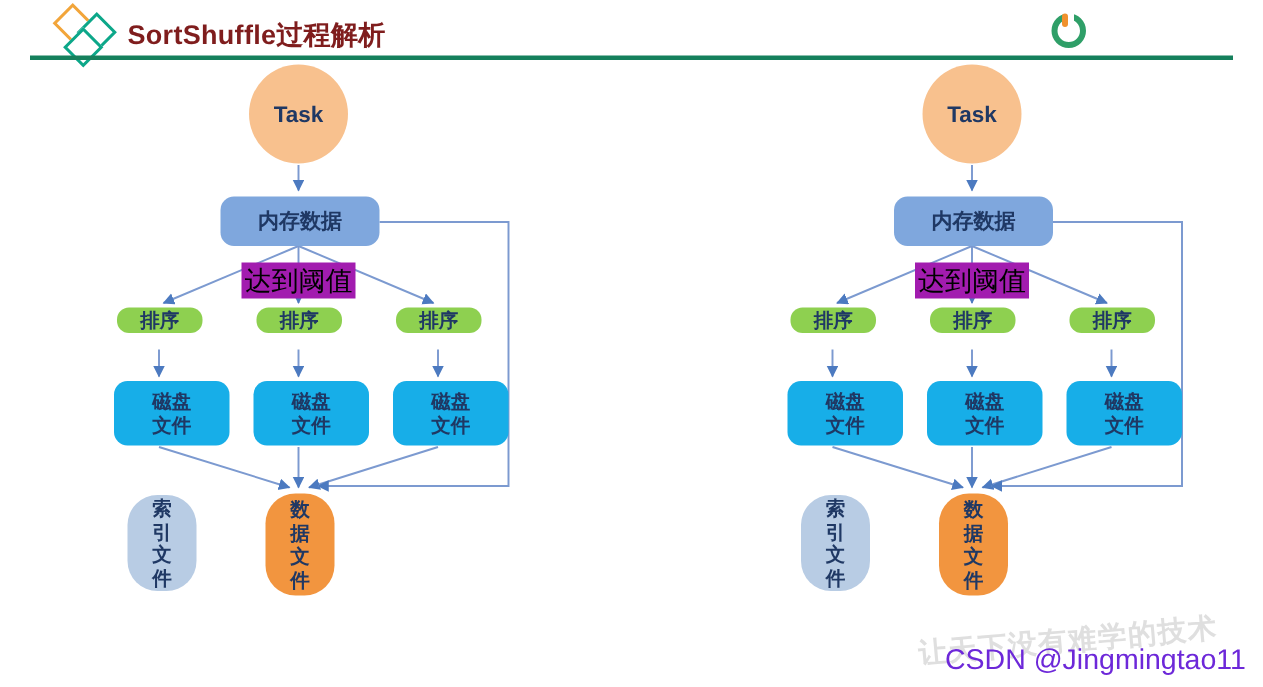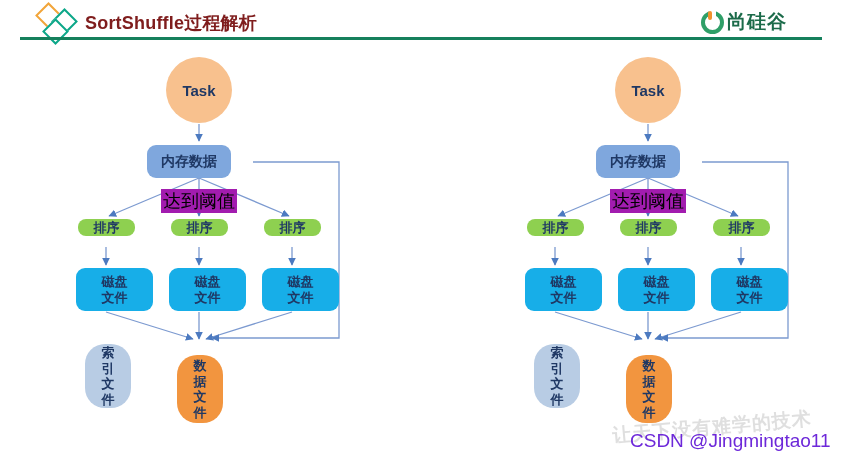--- a/index.html
+++ b/index.html
@@ -16,42 +16,42 @@
   .page-title { position:absolute; left:85px; top:11px; font-size:18px; font-weight:bold; color:#7f1d1d; letter-spacing:.2px; }
 
   .brand { position:absolute; left:701px; top:9px; display:flex; align-items:center; }
   .u-icon { position:relative; width:23px; height:23px; margin-right:3px; }
   .u-ring { position:absolute; left:0; top:0; width:23px; height:23px; border:4.5px solid #2F9F68; border-radius:50%; }
   .u-gap  { position:absolute; left:8px; top:-1px; width:7px; height:6px; background:#fff; }
   .u-dot  { position:absolute; left:6.5px; top:0px; width:4.5px; height:9px; background:#F0912D; border-radius:3px; }
   .brand-name { font-size:19px; font-weight:bold; color:#1C6B4A; letter-spacing:1px; }
 
   
-  .diagram { position:absolute; top:50px; width:290px; height:370px; }
+  .diagram { position:absolute; top:36px; width:290px; height:370px; }
   .diagram.left  { left:60px; }
   .diagram.right { left:509px; }
   .arrows { position:absolute; left:0; top:0; width:290px; height:370px; }
 
   .node { position:absolute; display:flex; align-items:center; justify-content:center;
           color:#1F3864; font-weight:bold; text-align:center; }
   .task-circle { left:106px; top:7px; width:66px; height:66px; border-radius:50%;
                  background:#F8C18E; font-size:15px; }
-  .memory { left:87px; top:95px; width:84px; height:33px; border-radius:9px;
+  .memory { left:87px; top:95px; width:106px; height:33px; border-radius:9px;
             background:#7FA7DD; font-size:14px; }
   .threshold { position:absolute; left:139px; top:139px; transform:translateX(-50%);
                font-size:18px; color:#000; font-weight:normal; background:#a21caf; padding:0 2px; white-space:nowrap; }
   .sort { top:169px; width:57px; height:17px; border-radius:8px; background:#8ED050; font-size:13px; }
   .sort.c1 { left:18px; } .sort.c2 { left:111px; } .sort.c3 { left:204px; }
   .disk { top:218px; width:77px; height:43px; border-radius:9px; background:#17AEE8; font-size:13px; }
   .disk.c1 { left:16px; } .disk.c2 { left:109px; } .disk.c3 { left:202px; }
   .disk span { display:block; width:2em; word-break:break-all; line-height:16px; }
   .vfile { width:46px; border-radius:20px; font-size:13px; }
   .vfile span { display:block; width:1em; word-break:break-all; line-height:15.5px; }
   .index    { left:25px;  top:294px; height:64px; background:#B8CCE4; }
-  .datafile { left:117px; top:293px; height:68px; background:#F2953F;margin-top:12px; }
+  .datafile { left:117px; top:293px; height:68px; background:#F2953F; }
 
   
   .wm-slogan { position:absolute; left:612px; top:413px; width:230px; font-size:19px; font-weight:bold;
                color:rgba(110,110,110,.22); transform:rotate(-5deg); letter-spacing:1px; white-space:nowrap; }
   .wm-credit { position:absolute; left:630px; top:430px; font-size:19px; color:#6d28d9; white-space:nowrap; }
 </style>
 </head>
 <body>
 
 <div class="logo-diamonds">
@@ -60,21 +60,20 @@
   <span class="diamond d-teal-b"></span>
 </div>
 <div class="page-title">SortShuffle过程解析</div>
 <div class="hdr-rule"></div>
 <div class="brand">
   <span class="u-icon">
     <span class="u-ring"></span>
     <span class="u-gap"></span>
     <span class="u-dot"></span>
   </span>
-  <span class="brand-name">尚硅谷</span>
 </div>
 
 <div class="diagram left">
   <svg class="arrows" viewBox="0 0 290 370" xmlns="http://www.w3.org/2000/svg">
     <defs>
       <marker id="ahL" markerWidth="7" markerHeight="7" refX="5.5" refY="3" orient="auto">
         <path d="M0,0 L6,3 L0,6 z" fill="#4C7AC0"></path>
       </marker>
     </defs>
     <g stroke="#7C9AD0" stroke-width="1.3" fill="none">

